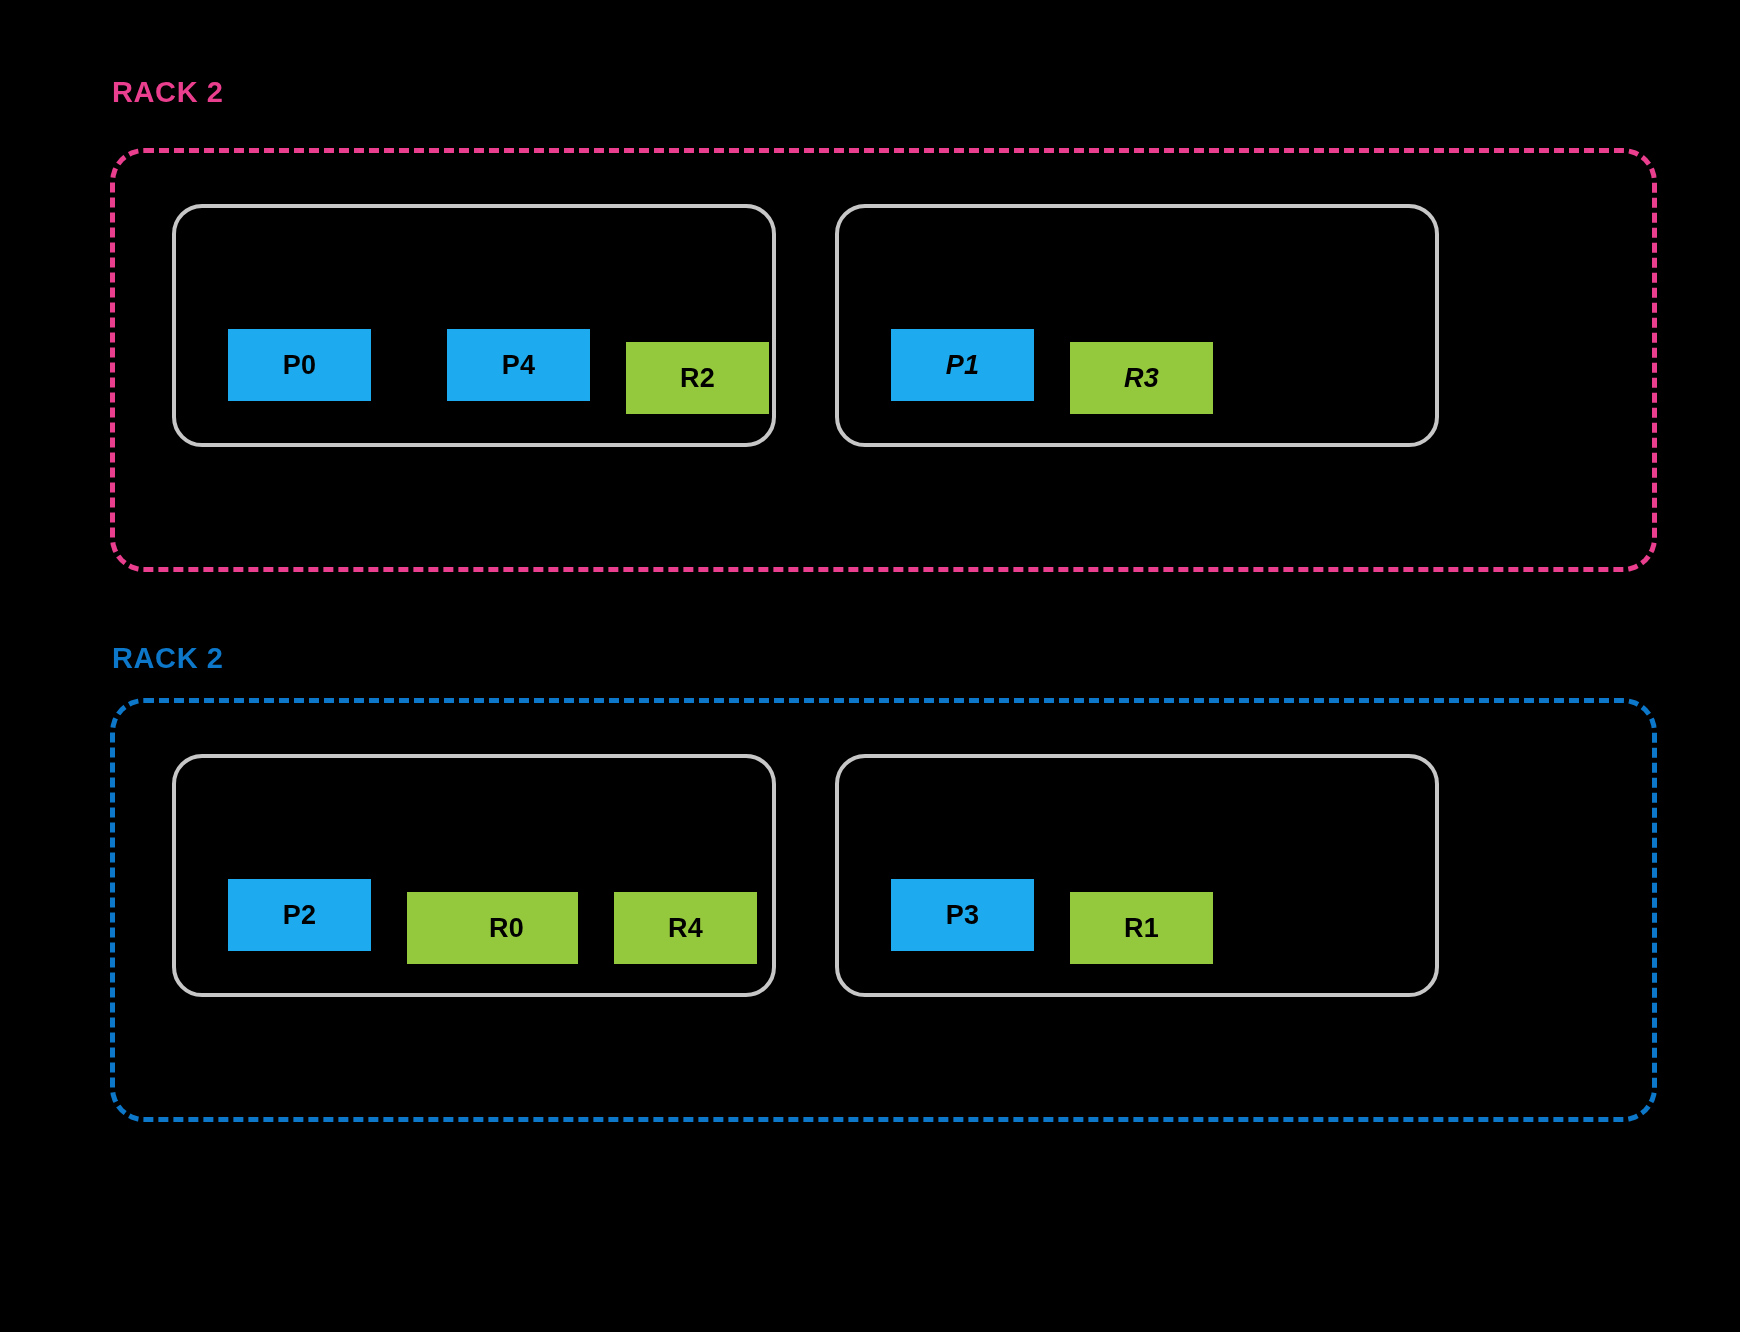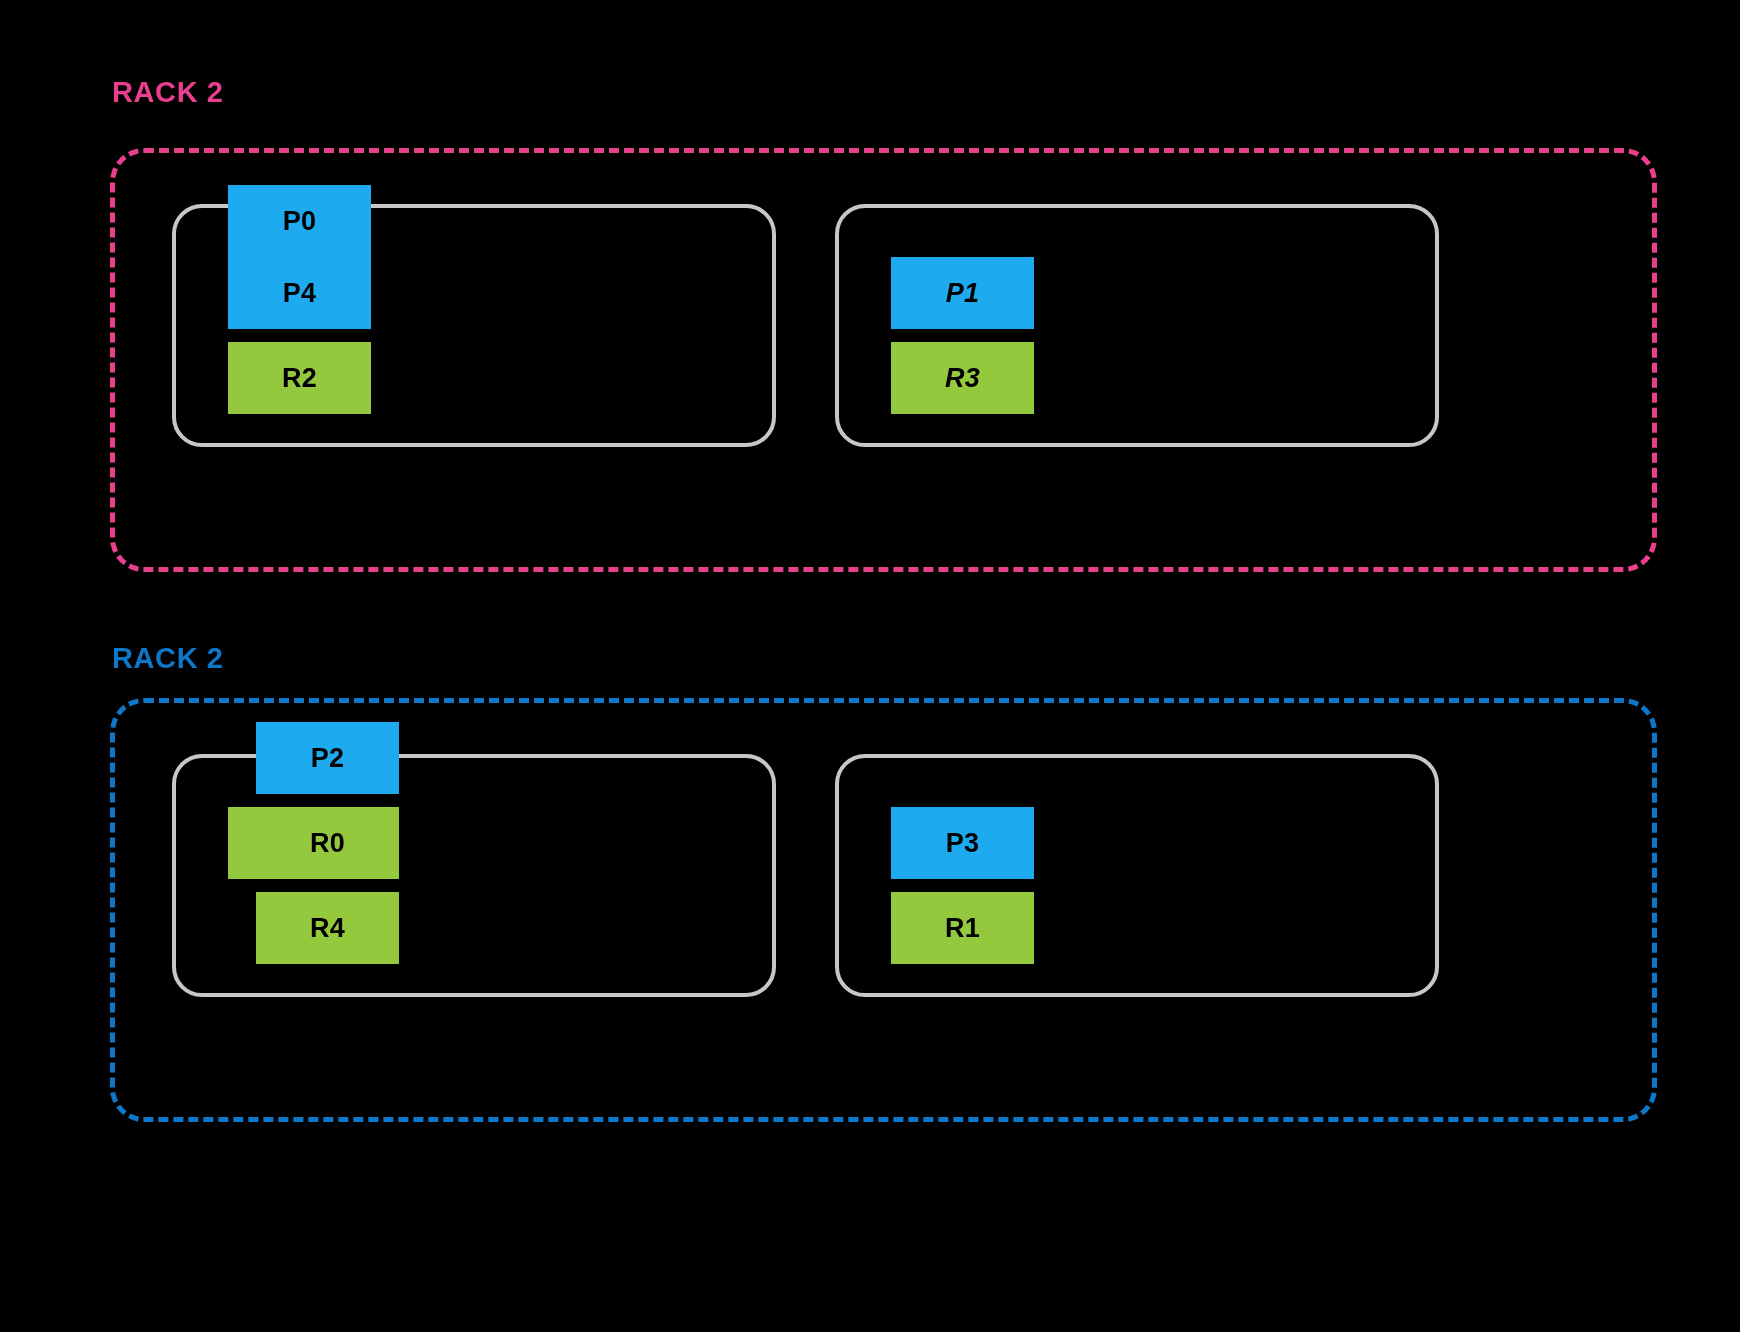--- a/index.html
+++ b/index.html
@@ -69,22 +69,22 @@
   }
   .node-left  { left: 57px;  top: 51px; }
   .node-right { left: 720px; top: 51px; }
 
   
   .chip-row {
     position: absolute;
     left: 52px;
     bottom: 29px;
     display: flex;
-    flex-direction: column;
-    align-items: flex-end;
+    flex-direction: row;
+    gap: 36px;
   }
 
   .chip {
     width: 143px;
     height: 72px;
     display: flex;
     align-items: center;
     justify-content: center;
     font-size: 27px;
     font-weight: 700;
@@ -102,21 +102,21 @@
 <div id="canvas" style="background: rgb(0, 0, 0);">
 
   <div class="rack" id="rack-1">
     <div class="rack-label" style="color: rgb(234, 63, 142);">RACK 2</div>
 
     <div class="rack-box" style="border-color: rgb(234, 63, 142);">
 
       <div class="node node-left" style="border-color: rgb(199, 199, 199);">
         <div class="chip-row">
           <div class="chip primary" style="background: rgb(29, 170, 239); color: rgb(0, 0, 0);">P0</div>
-          <div class="chip primary" style="background: rgb(29, 170, 239); color: rgb(0, 0, 0);">P4</div>
+          <div class="chip primary" style="background: rgb(29, 170, 239); color: rgb(0, 0, 0); margin-left: 40px;">P4</div>
           <div class="chip replica" style="background: rgb(149, 201, 61); color: rgb(0, 0, 0);">R2</div>
         </div>
       </div>
 
       <div class="node node-right" style="border-color: rgb(199, 199, 199); font-style: italic;">
         <div class="chip-row">
           <div class="chip primary" style="background: rgb(29, 170, 239); color: rgb(0, 0, 0);">P1</div>
           <div class="chip replica" style="background: rgb(149, 201, 61); color: #000000;">R3</div>
         </div>
       </div>

